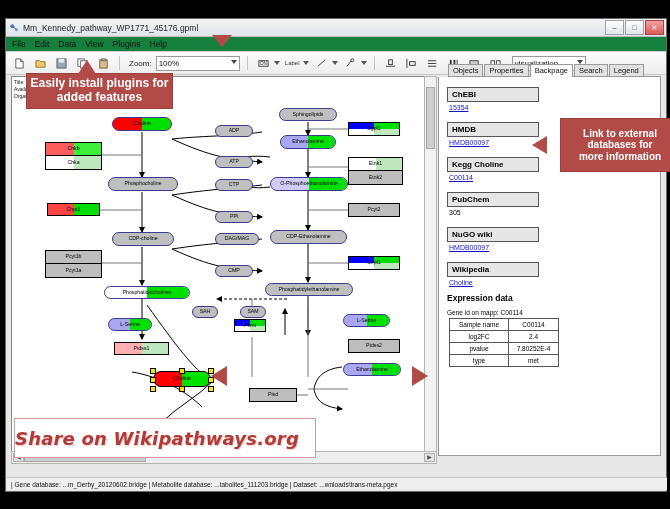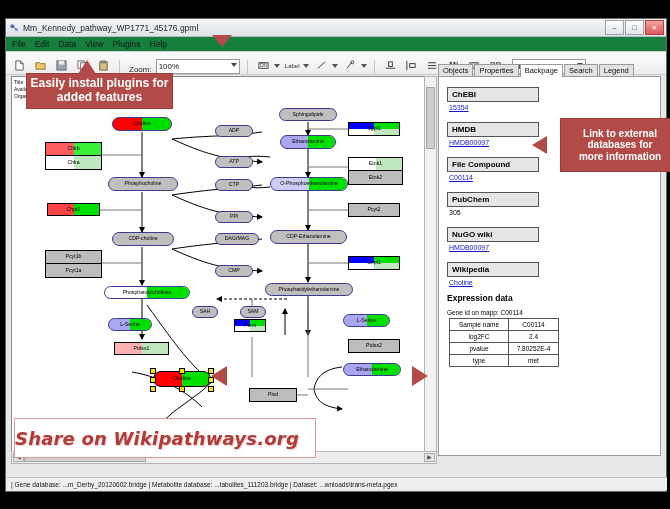--- a/index.html
+++ b/index.html
@@ -17,21 +17,21 @@
   .win-buttons{position:absolute;right:2px;top:1px;display:flex;gap:1px;}
   .wb{width:17px;height:13px;border:1px solid #9aa3ac;background:linear-gradient(#fdfdfd,#e2e6ea);
       font-size:7px;line-height:13px;text-align:center;color:#333;}
   .wb.close{background:linear-gradient(#f4a0a0,#d95b5b);border-color:#b04040;color:#fff;}
 
   .menubar{height:14px;background:#15803d;border-bottom:1px solid #cfcfcf;
            display:flex;align-items:center;padding-left:6px;gap:9px;font-size:8.5px;color:#111;}
   .menubar span{cursor:default;}
 
   .toolbar{height:22px;background:linear-gradient(#fbfbfb,#ededed);border-bottom:1px solid #c9c9c9;
-           display:flex;align-items:flex-end;padding-left:5px;gap:4px;position:relative;}
+           display:flex;align-items:center;padding-left:5px;gap:4px;position:relative;}
   .tbtn{width:15px;height:15px;border:1px solid transparent;display:flex;align-items:center;
         justify-content:center;font-size:9px;color:#4a4a4a;}
   .tsep{width:1px;height:14px;background:#c4c4c4;margin:0 3px;}
   .zoomlabel{font-size:8px;color:#222;margin-left:2px;}
   .combo{height:13px;border:1px solid #9a9a9a;background:#fff;font-size:8px;display:flex;
          align-items:center;padding:0 2px;color:#111;position:relative;}
   .combo .arrow{position:absolute;right:2px;top:3px;width:0;height:0;border-left:3px solid transparent;
          border-right:3px solid transparent;border-top:4px solid #444;}
   .dd{display:flex;align-items:center;gap:2px;}
   .dd .caret{width:0;height:0;border-left:3px solid transparent;border-right:3px solid transparent;
@@ -62,21 +62,21 @@
   .half{position:absolute;top:0;bottom:0;}
 
   
   svg.lines{position:absolute;left:0;top:0;width:424px;height:374px;}
 
   
   .handle{position:absolute;width:4px;height:4px;background:#ffe400;border:1px solid #000;z-index:9;}
 
   
   .rpanel{position:absolute;left:432px;top:44px;width:223px;height:400px;}
-  .tabstrip{display:flex;align-items:flex-end;height:13px;gap:1px;border-bottom:1px solid #9a9a9a;}
+  .tabstrip{display:flex;align-items:flex-end;height:13px;gap:1px;border-bottom:1px solid #9a9a9a;margin-left:10px;}
   .tab{font-size:7.5px;padding:1px 4px;border:1px solid #9a9a9a;border-bottom:none;background:#e2e2e2;color:#111;}
   .tab.active{background:#fff;position:relative;top:1px;padding-bottom:2px;}
   .bpbody{height:372px;background:#fff;border:1px solid #9a9a9a;border-top:none;overflow:hidden;position:relative;padding:6px 0 0 8px;}
   .dbhead{display:inline-block;min-width:82px;border:1px solid #555;background:#e6e6e6;
           font-size:8px;font-weight:bold;color:#000;padding:2px 4px;margin-bottom:2px;}
   .dblink{display:block;font-size:7px;color:#1414c8;text-decoration:underline;margin:0 0 7px 2px;}
   .dbval{display:block;font-size:7px;color:#000;margin:0 0 7px 2px;}
   .exp-title{font-size:8.5px;font-weight:bold;color:#000;margin:4px 0 6px 0;}
   .geneid{font-size:6.5px;color:#000;margin-bottom:2px;}
   table.exp{border-collapse:collapse;margin-left:2px;}
@@ -488,21 +488,21 @@
         <div class="tab">Legend</div>
       </div>
       <div class="bpbody">
 
         <div class="dbhead">ChEBI</div>
         <a class="dblink" href="#">15354</a>
 
         <div class="dbhead">HMDB</div>
         <a class="dblink" href="#">HMDB00097</a>
 
-        <div class="dbhead">File Compound</div>
+        <div class="dbhead">Kegg Choline</div>
         <a class="dblink" href="#">C00114</a>
 
         <div class="dbhead">PubChem</div>
         <span class="dbval">305</span>
 
         <div class="dbhead">NuGO wiki</div>
         <a class="dblink" href="#">HMDB00097</a>
 
         <div class="dbhead">Wikipedia</div>
         <a class="dblink" href="#">Choline</a>

